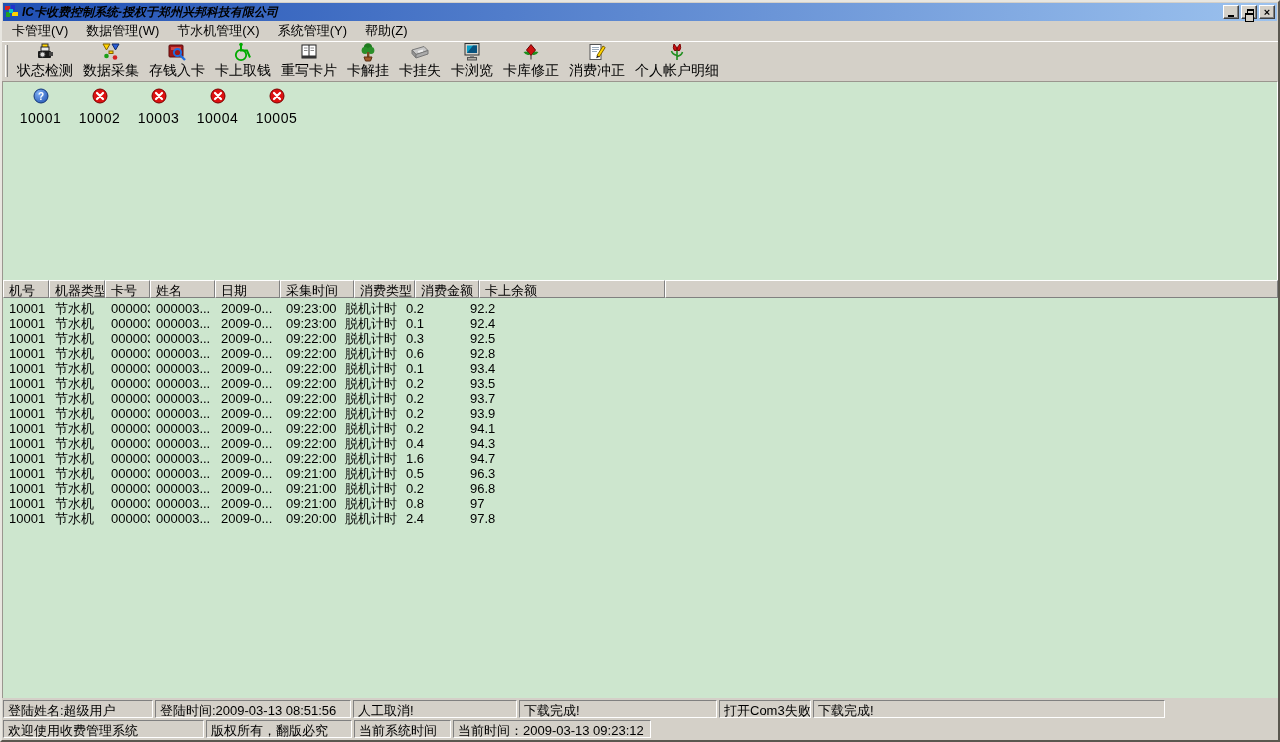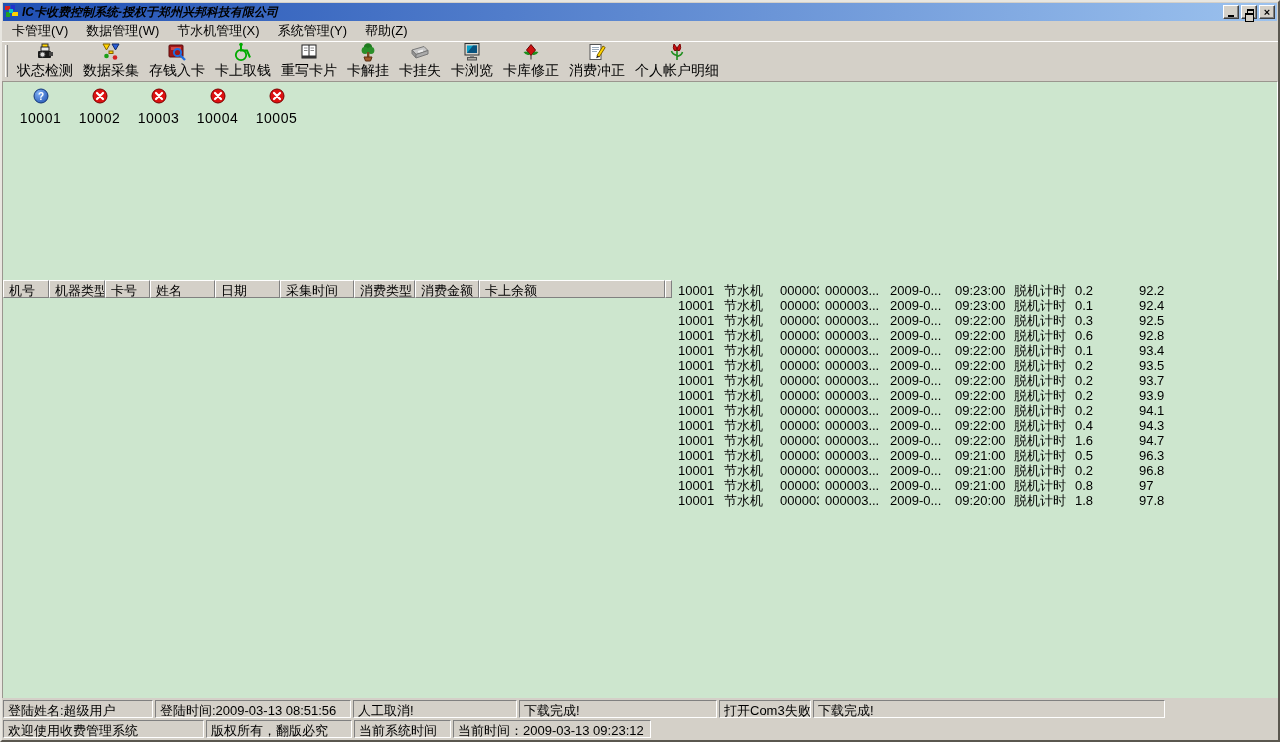--- a/index.html
+++ b/index.html
@@ -46,21 +46,21 @@
   .tb-btn .ticon { height:20px; display:flex; align-items:center; }
   
   .device-panel {
     height:199px; flex:0 0 auto; background:#cde6ce;
     border-top:1px solid #9a968e; border-left:1px solid #9a968e; border-right:1px solid #fff;
     padding:6px 0 0 8px; display:flex; align-items:flex-start;
   }
   .device { width:59px; display:flex; flex-direction:column; align-items:center; gap:3px; }
   .device .dlabel { font-size:14px; letter-spacing:0.5px; }
   
-  .table-area { flex:1 1 auto; background:#cde6ce; border-left:1px solid #9a968e; overflow:hidden; display:flex; }
+  .table-area { flex:1 1 auto; background:#cde6ce; border-left:1px solid #9a968e; overflow:hidden; display:flex; flex-direction:column; }
   .thead { display:flex; flex:0 0 auto; height:18px; background:#d4d0c8; }
   .th {
     background:#d4d0c8; padding:1px 0 0 5px; white-space:nowrap; overflow:hidden;
     border-top:1px solid #fff; border-left:1px solid #fff;
     border-right:1px solid #808080; border-bottom:1px solid #808080;
     font-size:13px;
   }
   .trow { display:flex; height:15px; flex:0 0 auto; }
   .td { padding:0 0 0 6px; white-space:nowrap; overflow:hidden; font-size:13px; line-height:15px; }
   .tbody { padding-top:3px; }
@@ -456,21 +456,21 @@
           <div class="td" style="width:186px">97</div>
         </div>
         <div class="trow">
           <div class="td" style="width:46px">10001</div>
           <div class="td" style="width:56px">节水机</div>
           <div class="td" style="width:45px">000003</div>
           <div class="td" style="width:65px">000003...</div>
           <div class="td" style="width:65px">2009-0...</div>
           <div class="td" style="width:59px">09:20:00</div>
           <div class="td" style="width:61px">脱机计时</div>
-          <div class="td" style="width:64px">1.8</div>
+          <div class="td" style="width:64px">2.4</div>
           <div class="td" style="width:186px">97.8</div>
         </div>
       </div>
   </div>
 
   <div class="statusbar">
       <div class="spanel" style="width:150px">登陆姓名:超级用户</div>
       <div class="spanel" style="width:196px">登陆时间:2009-03-13 08:51:56</div>
       <div class="spanel" style="width:164px">人工取消!</div>
       <div class="spanel" style="width:198px">下载完成!</div>

